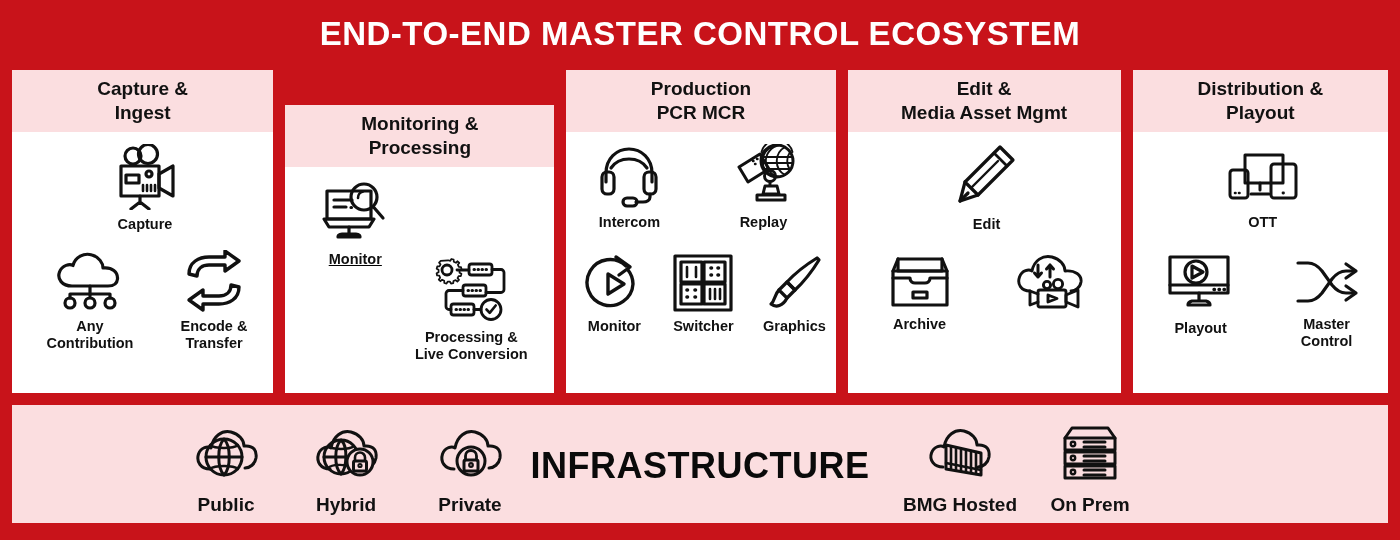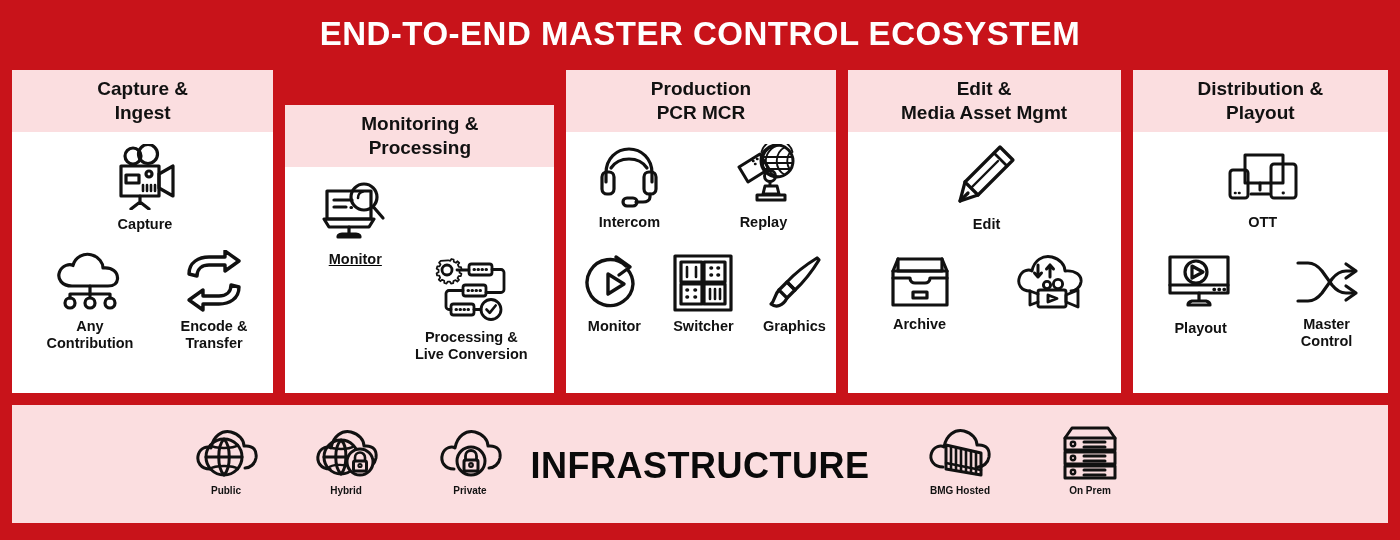--- a/index.html
+++ b/index.html
@@ -79,21 +79,21 @@
   .infra{
     position:absolute;left:12px;top:405px;
     width:1376px;height:118px;
     background:#fbdee0;
   }
   .infra .iitem{
     position:absolute;
     display:flex;flex-direction:column;align-items:center;text-align:center;
   }
   .infra .iitem .cap{
-    margin-top:4px;font-size:10px;font-weight:bold;color:#111111;
+    margin-top:13px;font-size:19px;font-weight:bold;color:#111111;
   }
   .infra-title{
     position:absolute;left:0;top:40px;width:1376px;
     text-align:center;
     font-size:36px;font-weight:bold;color:#0a0a0a;
     letter-spacing:.5px;
     pointer-events:none;
   }
 
   svg{display:block;}

